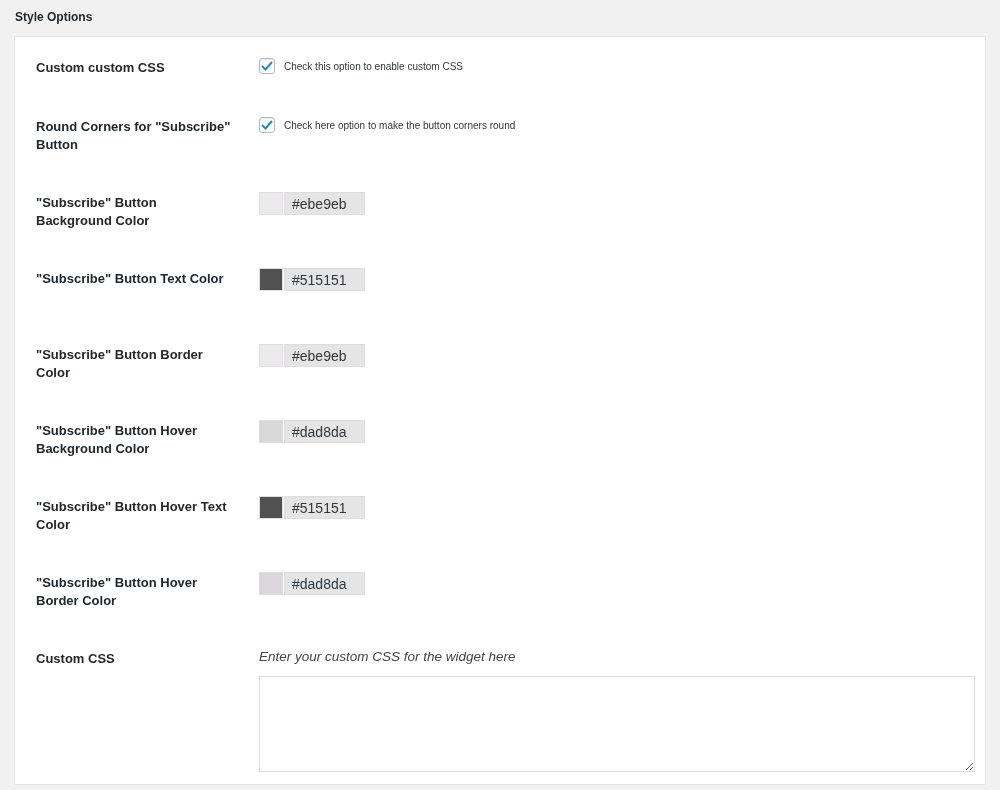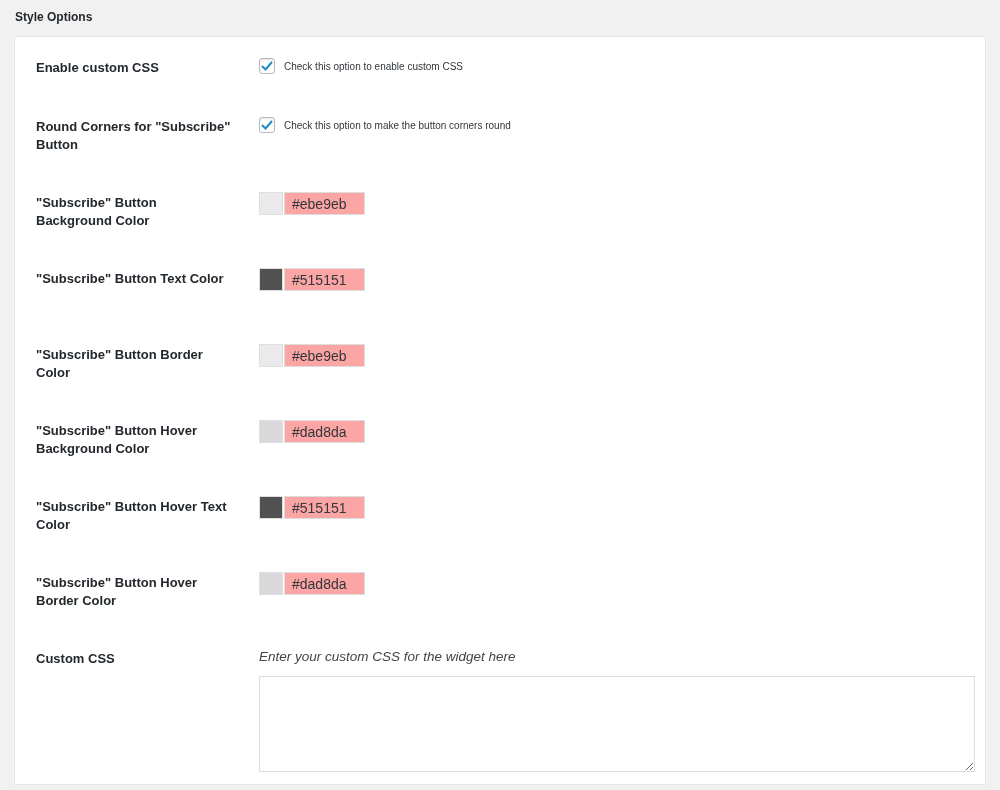--- a/index.html
+++ b/index.html
@@ -70,21 +70,21 @@
   
   .color-swatch {
     width: 24px; height: 23px;
     border: 1px solid #dfdfdf;
     cursor: pointer;
     flex: 0 0 24px;
   }
   .hex-input {
     width: 81px; height: 23px;
     border: 1px solid #dddddd;
-    background: #fca5a5;
+    background: #e5e5e5;
     font-family: "Liberation Sans", sans-serif;
     font-size: 14px;
     color: #32373c;
     padding: 0 0 0 7px;
     margin-left: 1px;
     outline: none;
   }
   
   .textarea-col { flex-direction: column; }
   .css-note {
@@ -111,40 +111,40 @@
 </head>
 <body>
 
 <div class="page">
 
   <div class="page-heading">Style Options</div>
 
   <div class="panel">
 
     <div class="row first">
-      <div class="row-label">Enable custom CSS</div>
+      <div class="row-label">Custom custom CSS</div>
       <div class="row-field">
         <span class="checkbox">
           <svg width="12" height="10" viewBox="0 0 12 10">
             <polyline points="1,5 4.5,8.5 11,1" fill="none" stroke="#1e8cbe" stroke-width="2"></polyline>
           </svg>
         </span>
         <span class="checkbox-desc">Check this option to enable custom CSS</span>
       </div>
     </div>
 
     <div class="row">
       <div class="row-label">Round Corners for "Subscribe" Button</div>
       <div class="row-field">
         <span class="checkbox">
           <svg width="12" height="10" viewBox="0 0 12 10">
             <polyline points="1,5 4.5,8.5 11,1" fill="none" stroke="#1e8cbe" stroke-width="2"></polyline>
           </svg>
         </span>
-        <span class="checkbox-desc">Check this option to make the button corners round</span>
+        <span class="checkbox-desc">Check here option to make the button corners round</span>
       </div>
     </div>
 
     <div class="row">
       <div class="row-label">"Subscribe" Button Background Color</div>
       <div class="row-field">
         <span class="color-swatch" style="background-color: rgb(235, 233, 235);"></span>
         <input class="hex-input" type="text" value="#ebe9eb" style="">
       </div>
     </div>

